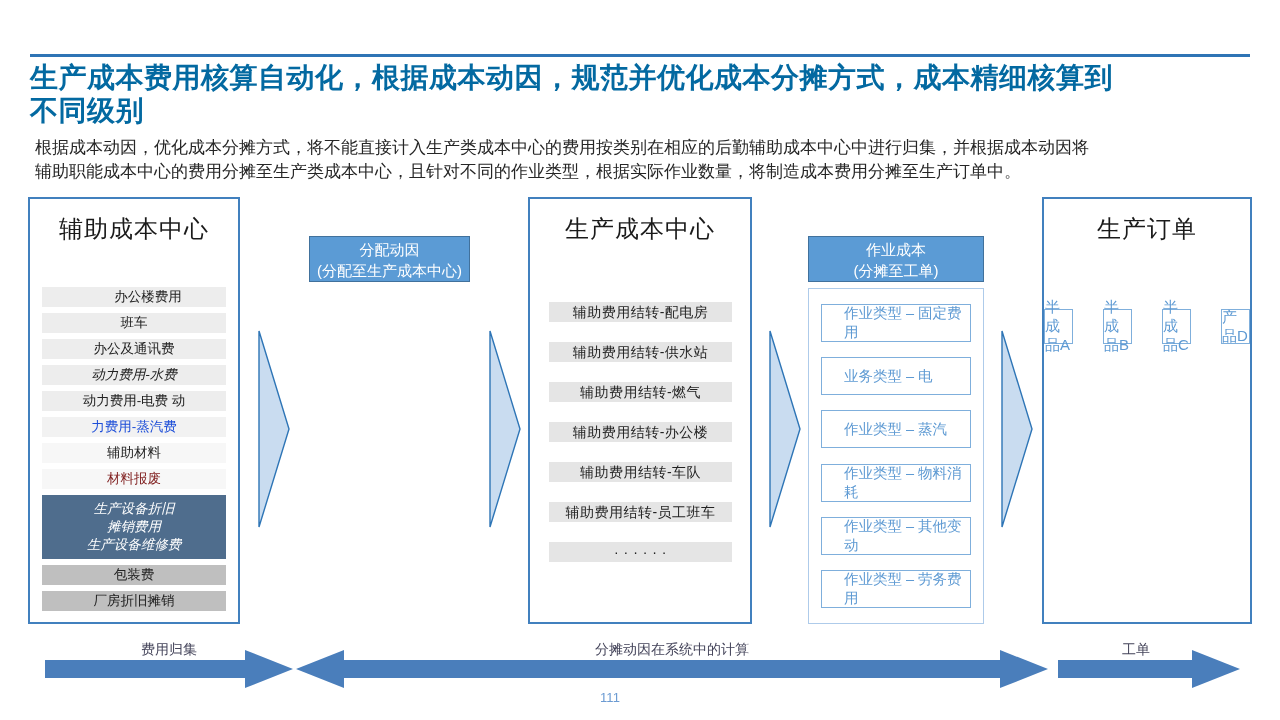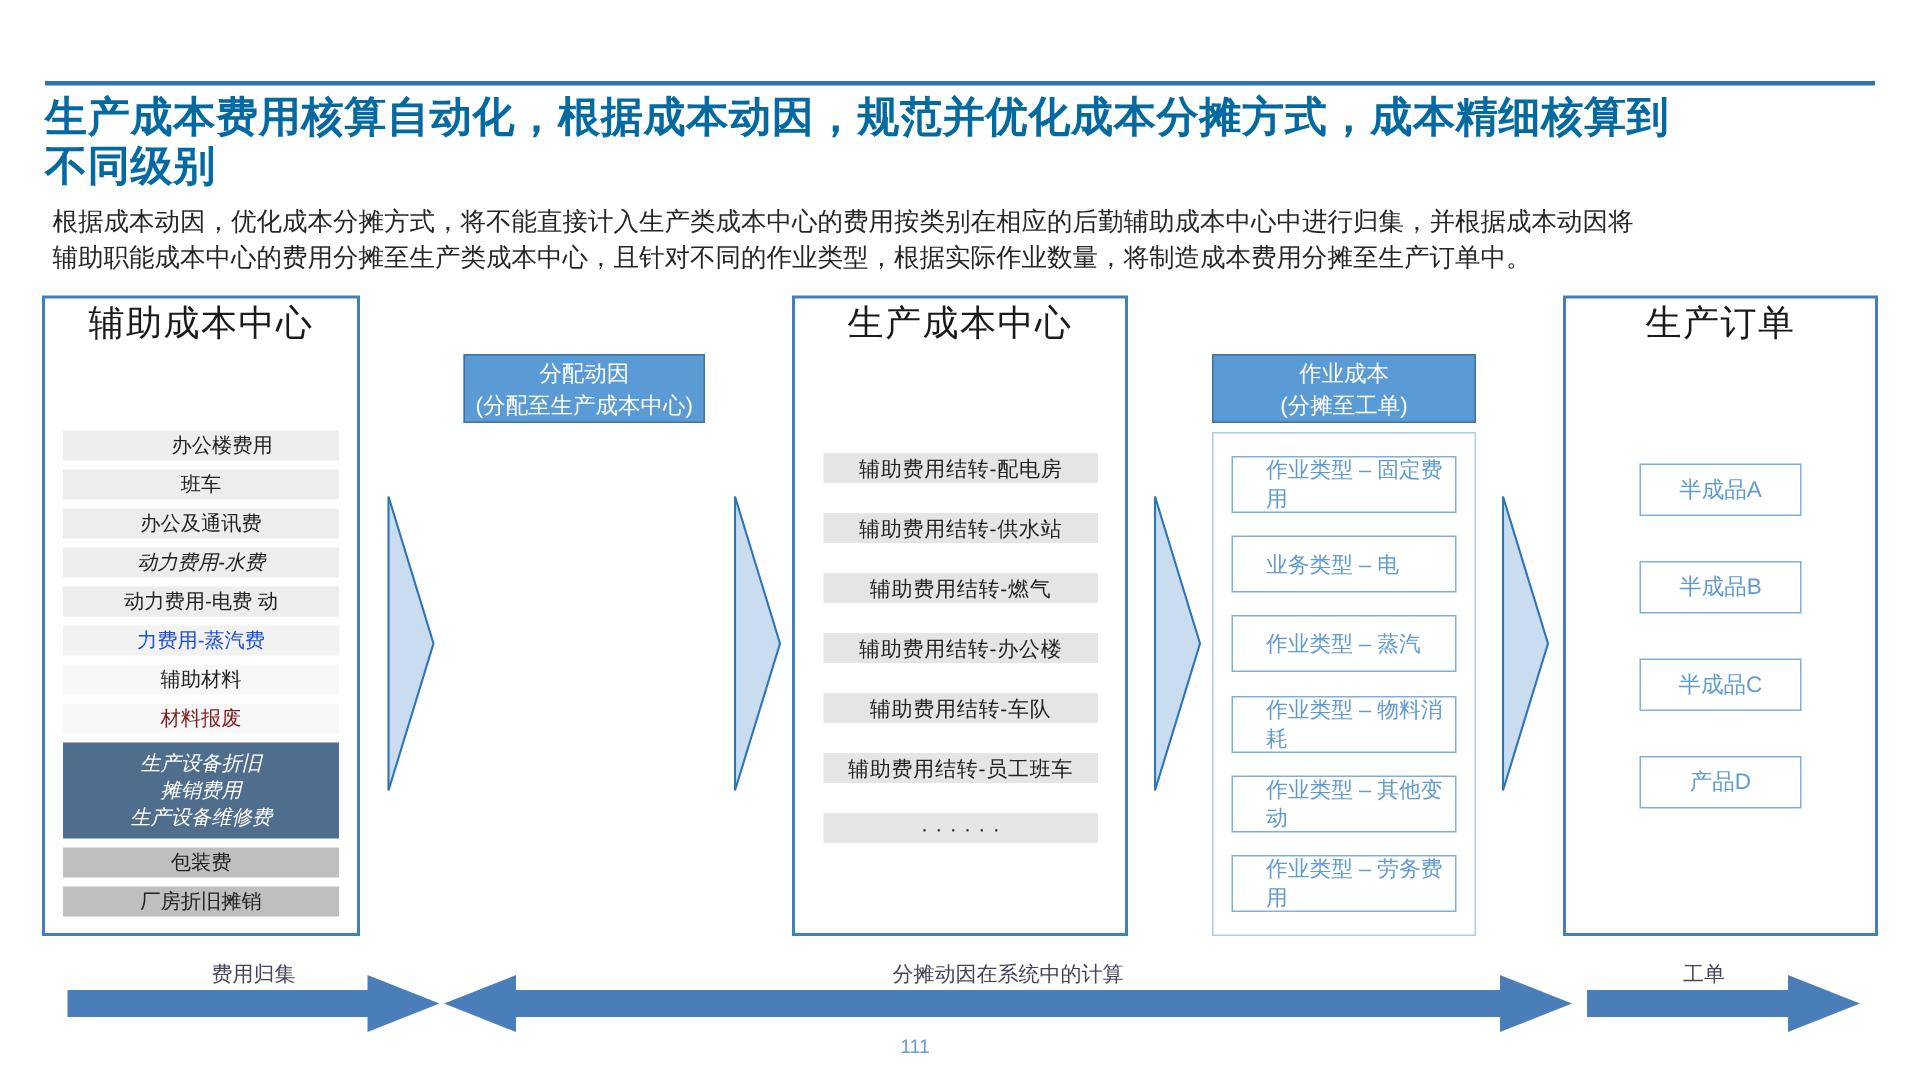--- a/index.html
+++ b/index.html
@@ -11,36 +11,36 @@
 
   .title { position:absolute; left:30px; top:61px; width:1190px;
     font-size:28px; font-weight:bold; color:#0369a1; line-height:33px;
     white-space:pre-line; letter-spacing:0.5px; }
 
   .subtitle { position:absolute; left:35px; top:136px; width:1216px;
     font-size:17px; color:#262626; line-height:24px; white-space:pre-line; }
 
   
   .panel { position:absolute; top:197px; height:427px; border:2px solid #4180BE; background:#ffffff; }
-  .panel-header { text-align:center; font-size:24px; color:#1a1a1a; letter-spacing:1px; }
+  .panel-header { text-align:center; padding-top:14px; font-size:24px; color:#1a1a1a; letter-spacing:1px; }
 
   .col1 { left:28px; width:212px; }
   .col1 .rows { position:absolute; top:88px; left:12px; right:12px; }
   .c1row { text-align:center; font-size:13.5px; line-height:18px; margin-bottom:6px;
     white-space:pre-line; padding:1px 0; }
   .c1row.multi { padding:5px 0;font-style:italic; }
 
   .col3 { left:528px; width:224px; }
   .col3 .rows { position:absolute; top:103px; left:19px; right:18px; }
   .c3row { text-align:center; font-size:14px; line-height:20px; height:20px; margin-bottom:20px;
     background:#e5e5e5; color:#222222; letter-spacing:0.5px; }
 
   .col5 { left:1042px; width:210px; }
   .col5 .boxes { position:absolute; top:110px; left:0; right:0;
-    display:flex; flex-direction:column; align-items:center; gap:30px; }
+    display:flex; flex-direction:row; align-items:center; gap:30px; }
   .c5box { width:108px; height:35px; border:1px solid #7FAFDC; color:#5E9AD3;
     display:flex; align-items:center; justify-content:center; font-size:15px; background:#ffffff; }
 
   
   .midcol { position:absolute; top:236px; }
   .blue-head { background:#5B9BD5; border:1px solid #41719C; color:#ffffff; text-align:center;
     font-size:15px; line-height:21px; height:46px; padding-top:2px; white-space:pre-line; }
   .mid-body { border:1px solid #AECBEA; background:#ffffff;
     display:flex; flex-direction:column; justify-content:space-evenly; align-items:center; }
 

